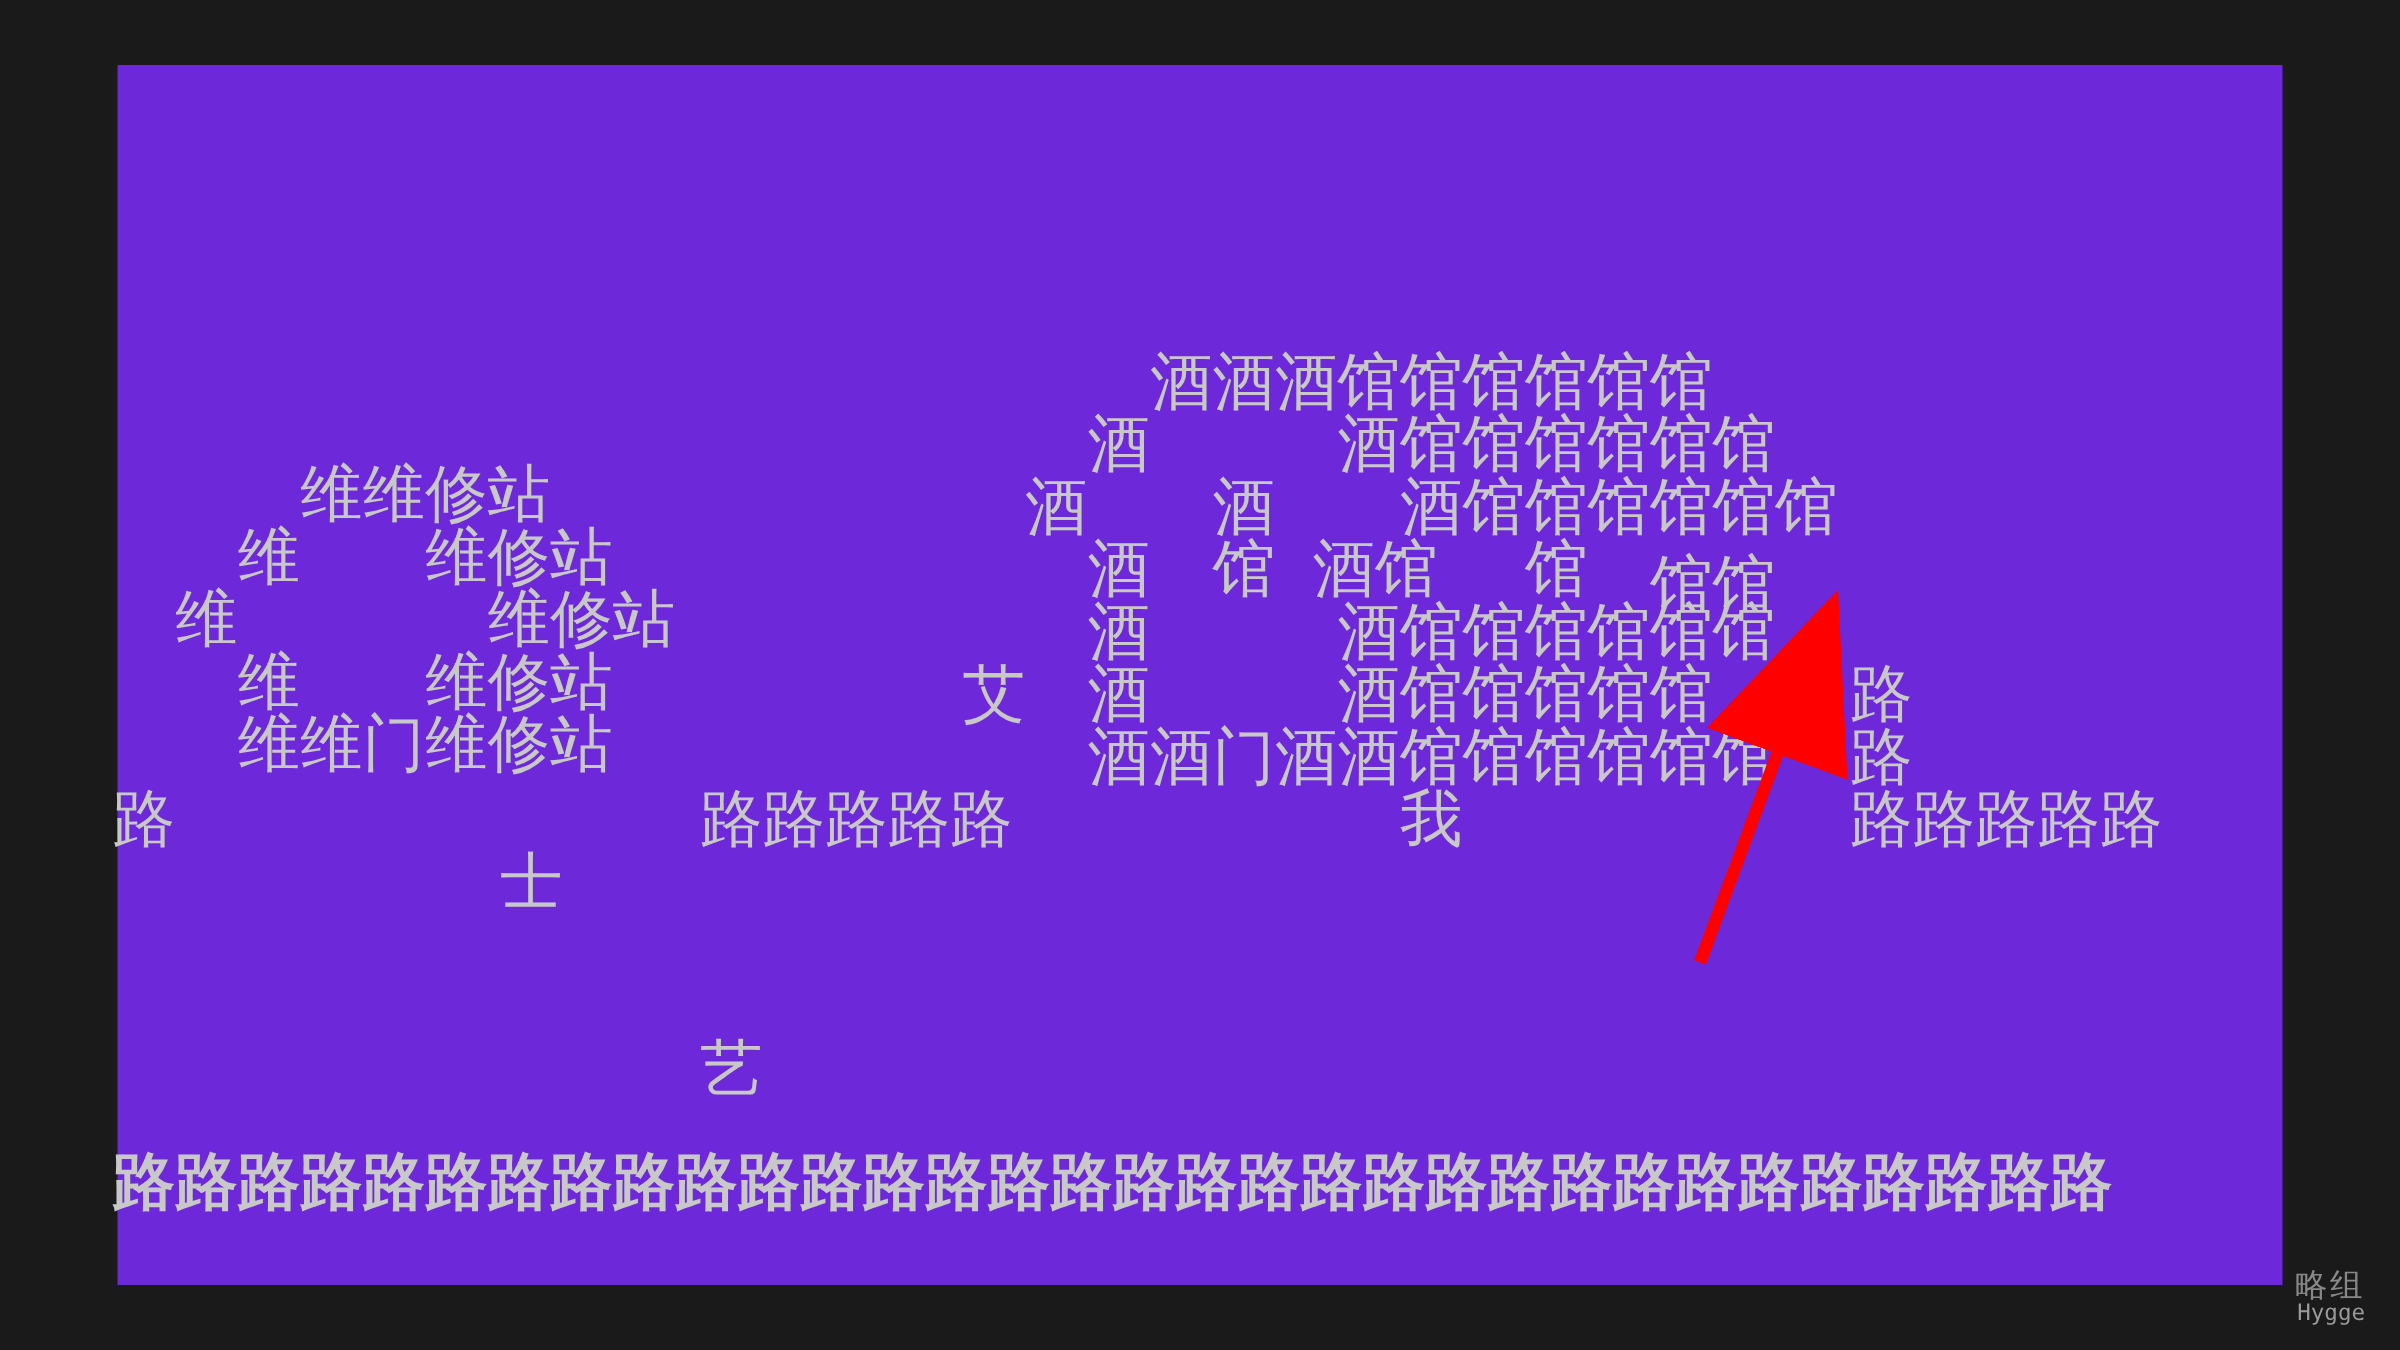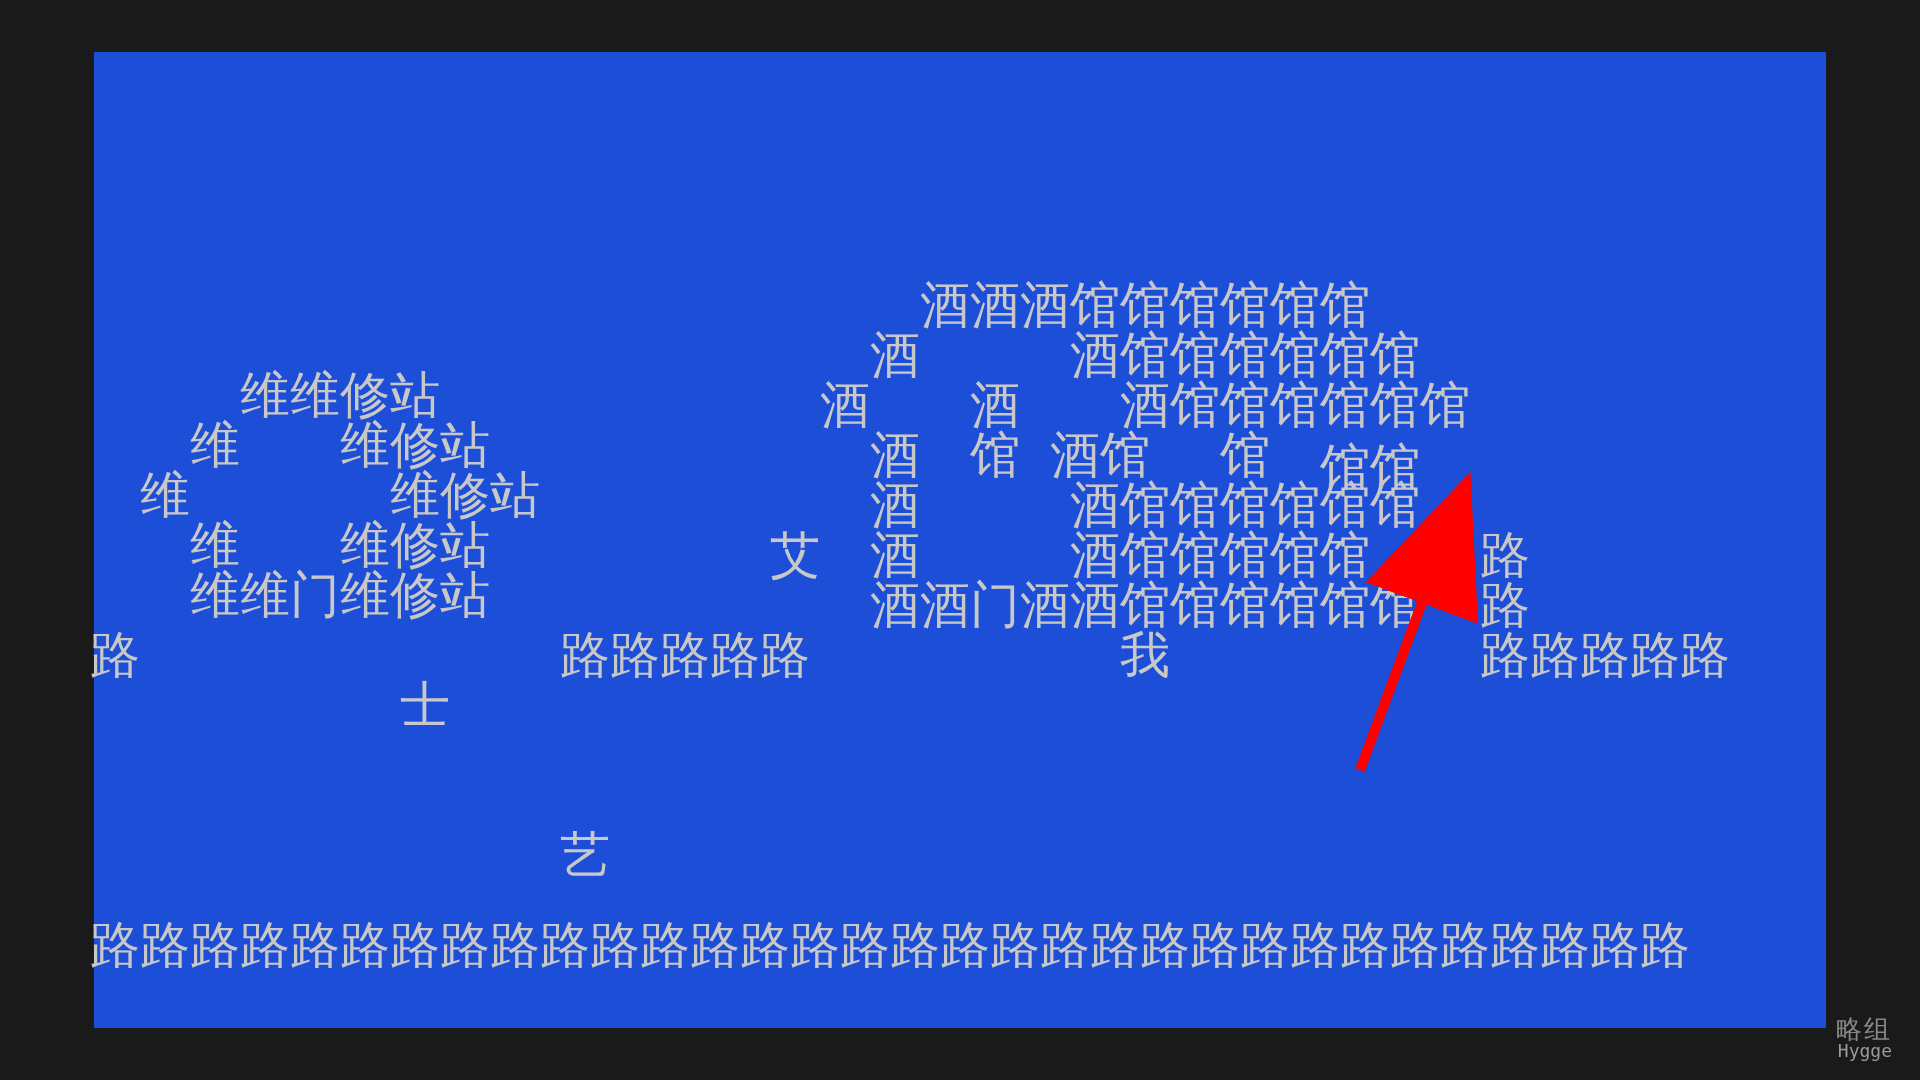--- a/index.html
+++ b/index.html
@@ -1,16 +1,16 @@
 <!DOCTYPE html>
 <html><head>
 <meta charset="utf-8">
 <style>
   html,body{margin:0;padding:0;width:1920px;height:1080px;background:#1a1a1a;overflow:hidden;font-family:"SimSun","Microsoft YaHei",monospace;}
-  .viewport{position:absolute;left:94px;top:52px;width:1732px;height:976px;background:#1d4ed8;}
+  .viewport{position:absolute;left:94px;top:52px;width:1732px;height:976px;background:#6d28d9;}
   .line{position:absolute;white-space:pre;font-size:50px;line-height:50px;color:#c8c8c8;font-weight:normal;letter-spacing:0px;}
   .arrow{position:absolute;pointer-events:none;}
   .watermark{position:absolute;right:28px;bottom:18px;color:#9a9a9a;font-size:18px;text-align:right;line-height:22px;}
   .watermark .big{font-size:26px;color:#888;letter-spacing:2px;}
 </style>
 </head>
 <body>
 
 <div class="viewport">
     <div class="line" style="left: 826px; top: 228px;">酒酒酒馆馆馆馆馆馆</div>
@@ -39,21 +39,21 @@
     <div class="line" style="left: 1386px; top: 478px;">路</div>
     <div class="line" style="left: 776px; top: 528px;">酒酒门酒酒馆馆馆馆馆馆</div>
     <div class="line" style="left: 96px; top: 518px;">维维门维修站</div>
     <div class="line" style="left: 1386px; top: 528px;">路</div>
     <div class="line" style="left: -4px; top: 578px;">路</div>
     <div class="line" style="left: 466px; top: 578px;">路路路路路</div>
     <div class="line" style="left: 1026px; top: 578px;">我</div>
     <div class="line" style="left: 1386px; top: 578px;">路路路路路</div>
     <div class="line" style="left: 306px; top: 628px;">士</div>
     <div class="line" style="left: 466px; top: 778px;">艺</div>
-    <div class="line" style="left: -4px; top: 868px;">路路路路路路路路路路路路路路路路路路路路路路路路路路路路路路路路</div>
+    <div class="line" style="left: -4px; top: 868px; font-weight: bold;">路路路路路路路路路路路路路路路路路路路路路路路路路路路路路路路路</div>
   </div>
 
 <svg class="arrow" width="1920" height="1080" style="left:0;top:0">
   <defs>
     <marker id="ahead" markerWidth="14" markerHeight="12" refX="11" refY="6" orient="auto">
       <polygon points="0,0 14,6 0,12" fill="#ff0000"></polygon>
     </marker>
   </defs>
   <line id="arrow-line" stroke="#ff0000" stroke-width="10" marker-end="url(#ahead)" x1="1360" y1="770" x2="1460" y2="500"></line>
 </svg>

